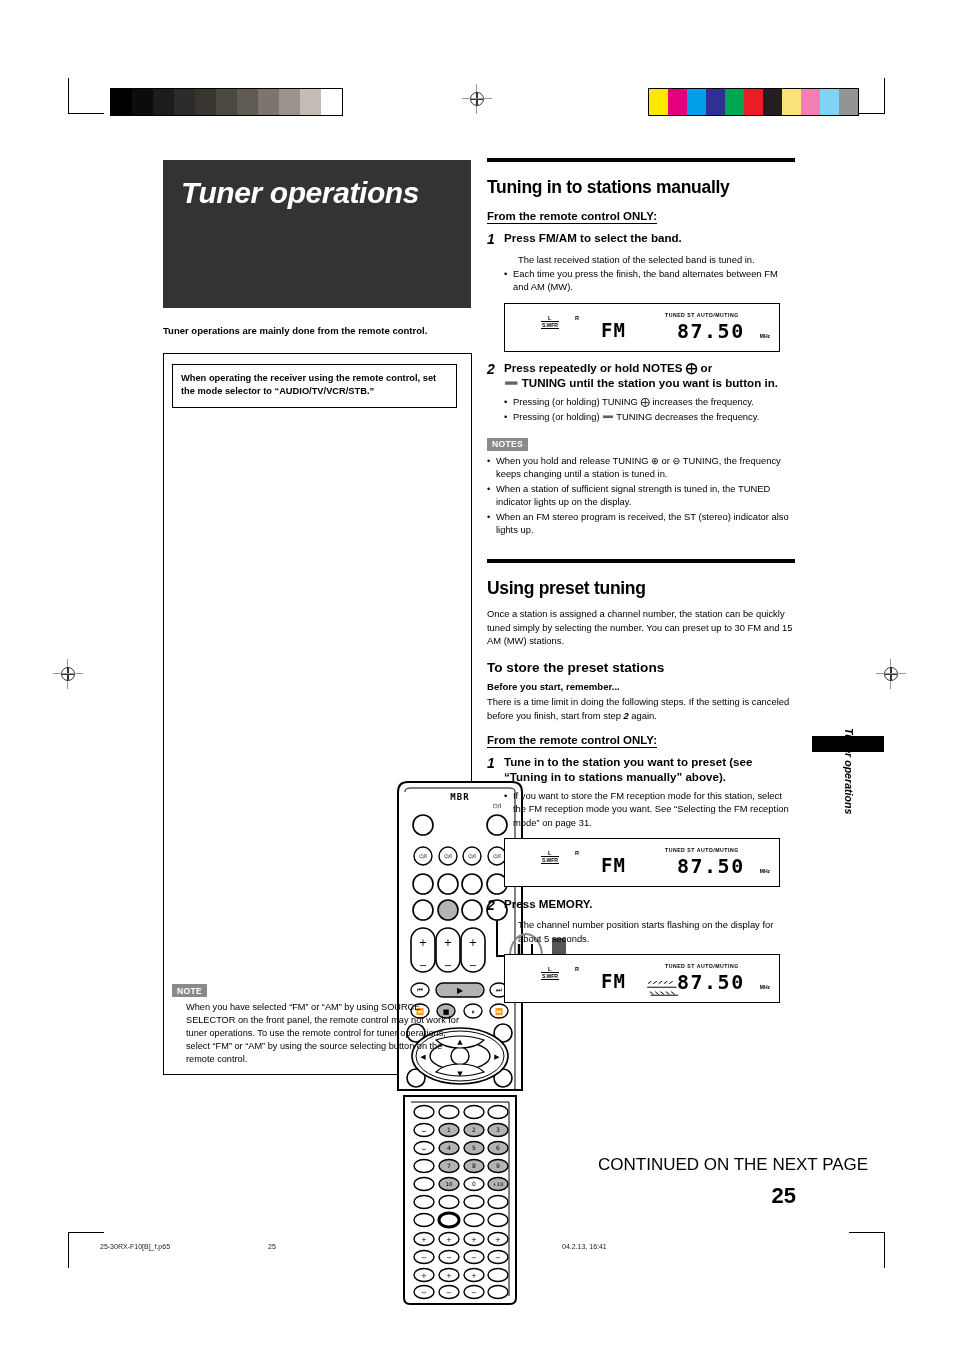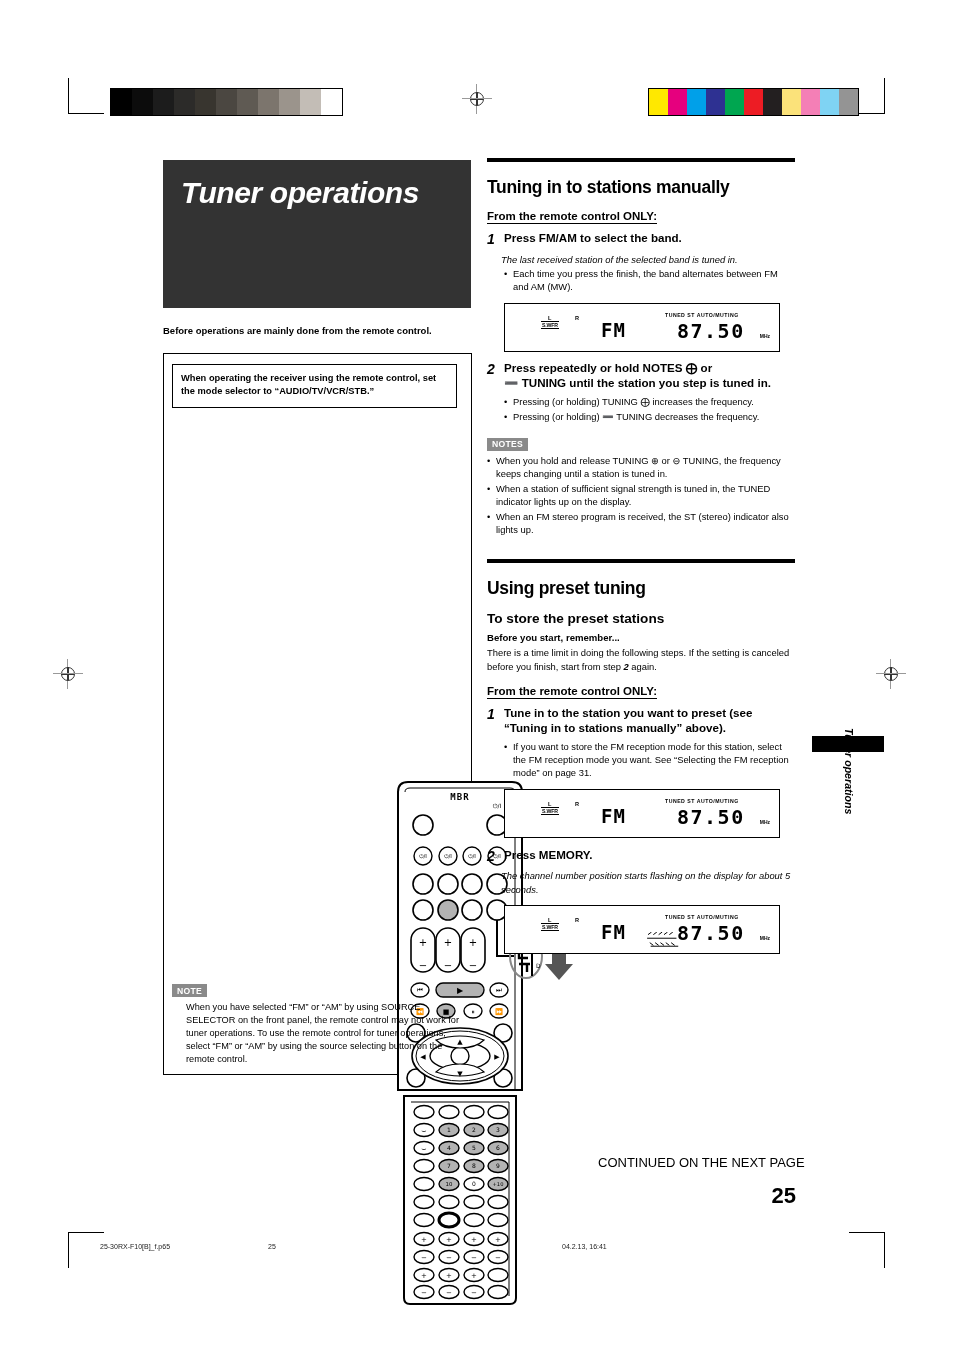--- a/index.html
+++ b/index.html
@@ -38,21 +38,21 @@
   .remote{position:absolute;left:222px;top:424px;}
 
   
   .rcol{position:absolute;left:487px;top:158px;width:308px;}
   .rule{height:4px;background:#000;margin-bottom:4px;}
   h2.sec{font-size:17.5px;font-weight:bold;margin:16px 0 9px 0;letter-spacing:-0.3px;line-height:1.1;}
   .subhead-u{font-size:11.5px;font-weight:bold;border-bottom:1.4px solid #000;display:inline-block;padding-bottom:1px;margin-bottom:7px;}
   .step{display:flex;margin-bottom:3px;}
   .step .num{font-size:14px;font-weight:bold;font-style:italic;width:17px;flex:none;line-height:1.25;}
   .step .stxt{font-size:11.6px;font-weight:bold;line-height:1.28;}
-  .body{font-size:9.4px;line-height:1.42;margin:4px 0 0 14px;font-style:italic;}
+  .body{font-size:9.4px;line-height:1.42;margin:4px 0 0 31px;}
   .bul{font-size:9.4px;line-height:1.42;margin:1px 0 0 17px;display:flex;}
   .bul .d{width:9px;flex:none;}
   .notes-tag{display:inline-block;background:#8a8a8a;color:#fff;font-size:8.6px;font-weight:bold;padding:1.5px 5px;letter-spacing:.3px;}
   .notes-list{margin-top:3px;}
   .notes-list .bul{margin-left:0;}
   h3.sub{font-size:13.6px;font-weight:bold;margin:13px 0 6px 0;}
   .bold-s{font-size:9.6px;font-weight:bold;margin-top:10px;}
   .plain{font-size:9.4px;line-height:1.42;margin-top:3px;}
 
   
@@ -60,21 +60,21 @@
   .lcd .lr{position:absolute;left:36px;top:11px;text-align:center;}
   .lcd .lr .ln{font-size:5.6px;font-weight:bold;letter-spacing:.4px;}
   .lcd .lr .sw{font-size:5.2px;font-weight:bold;border-top:1.1px solid #000;border-bottom:1.1px solid #000;padding:0 1px;letter-spacing:-0.2px;}
   .lcd .rch{position:absolute;left:70px;top:11px;font-size:5.6px;font-weight:bold;}
   .lcd .band{position:absolute;left:96px;top:15px;font-size:19px;font-weight:bold;font-family:"DejaVu Sans Mono",monospace;letter-spacing:1px;text-align:center;}
   .lcd .ind{position:absolute;left:160px;top:8px;font-size:5.2px;font-weight:bold;letter-spacing:.5px;}
   .lcd .freq{position:absolute;left:172px;top:15px;font-size:20px;font-weight:bold;font-family:"DejaVu Sans Mono",monospace;letter-spacing:1.5px;}
   .lcd .unit{position:absolute;right:9px;top:29px;font-size:5px;font-weight:bold;}
   .lcd .flash{position:absolute;left:139px;top:26px;width:40px;height:16px;}
 
-  .cont{position:absolute;left:598px;top:1155px;font-size:13px;}
+  .cont{position:absolute;left:598px;top:1155px;font-size:17px;}
   .pnum{position:absolute;right:158px;top:1183px;font-size:22px;font-weight:bold;}
 
   .sidetab{position:absolute;left:812px;top:736px;width:72px;height:152px;}
   .sidetab .blk{position:absolute;left:0;top:0;width:72px;height:16px;background:#000;}
   .sidetab .txt{position:absolute;left:-33px;top:56px;width:140px;font-size:10.6px;font-weight:bold;font-style:italic;
     transform:rotate(90deg);transform-origin:center;white-space:nowrap;}
 
   .foot{position:absolute;top:1243px;font-size:7px;color:#222;}
   .f1{left:100px;} .f2{left:268px;} .f3{left:562px;}
 </style>
@@ -129,21 +129,21 @@
       <i style="background: rgb(251, 226, 122);"></i>
       <i style="background: rgb(244, 127, 182);"></i>
       <i style="background: rgb(127, 211, 243);"></i>
       <i style="background: rgb(148, 148, 148);"></i>
     </div>
 
   <div class="title-band">
     <span>Tuner operations</span>
   </div>
 
-  <div class="lead">Before operations are mainly done from the remote control.</div>
+  <div class="lead">Tuner operations are mainly done from the remote control.</div>
 
   <div class="leftbox">
     <div class="modebox">When operating the receiver using the remote control, set the mode selector to “AUDIO/TV/VCR/STB.”</div>
 
     <svg class="remote" width="190" height="530" viewBox="0 0 190 530">
 
       <path d="M12 14 Q12 4 22 4 L126 4 Q136 4 136 14 L136 312 L12 312 Z" fill="#fff" stroke="#000" stroke-width="2"></path>
       <path d="M19 14 Q19 10 24 10 L124 10 Q129 10 129 14 L129 312" fill="none" stroke="#000" stroke-width="1"></path>
 
       <text x="74" y="22" font-family="DejaVu Sans Mono, monospace" font-size="9" font-weight="bold" text-anchor="middle" letter-spacing="1">MBR</text>
@@ -364,21 +364,21 @@
       <div class="unit">MHz</div>
     </div>
 
     <div class="step" style="margin-top:9px;">
       <div class="num">2</div>
       <div class="stxt">
         <span>Press repeatedly or hold NOTES</span>
         <span>⨁</span>
         <span>or</span><br>
         <span>➖</span>
-        <span>TUNING until the station you step is tuned in.</span>
+        <span>TUNING until the station you want is button in.</span>
       </div>
     </div>
     <div class="bul" style="margin-top:5px;">
       <span class="d">•</span>
       <span><span>Pressing (or holding) TUNING</span> <span>⨁</span> <span>increases the frequency.</span></span>
     </div>
     <div class="bul">
       <span class="d">•</span>
       <span><span>Pressing (or holding)</span> <span>➖</span> <span>TUNING decreases the frequency.</span></span>
     </div>
@@ -396,20 +396,21 @@
           </div>
         <div class="bul">
             <span class="d">•</span>
             <span>When an FM stereo program is received, the ST (stereo) indicator also lights up.</span>
           </div>
       </div>
     </div>
 
     <div class="rule" style="margin-top:23px;"></div>
     <h2 class="sec">Using preset tuning</h2>
+    <div class="plain" style="margin-top:0;">Once a station is assigned a channel number, the station can be quickly tuned simply by selecting the number. You can preset up to 30 FM and 15 AM (MW) stations.</div>
 
     <h3 class="sub">To store the preset stations</h3>
     <div class="bold-s" style="margin-top:2px;">Before you start, remember...</div>
     <div class="plain">
       <span>There is a time limit in doing the following steps. If the setting is canceled before you finish, start from step</span>
       <b style="font-style:italic;">2</b>
       <span>again.</span>
     </div>
 
     <div class="subhead-u" style="margin-top:12px;">From the remote control ONLY:</div>

